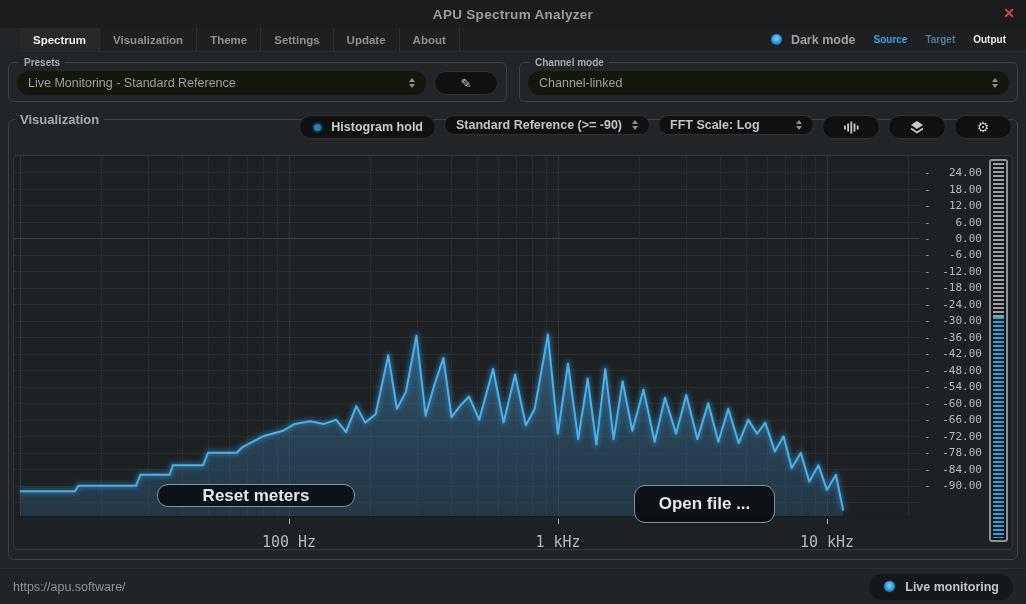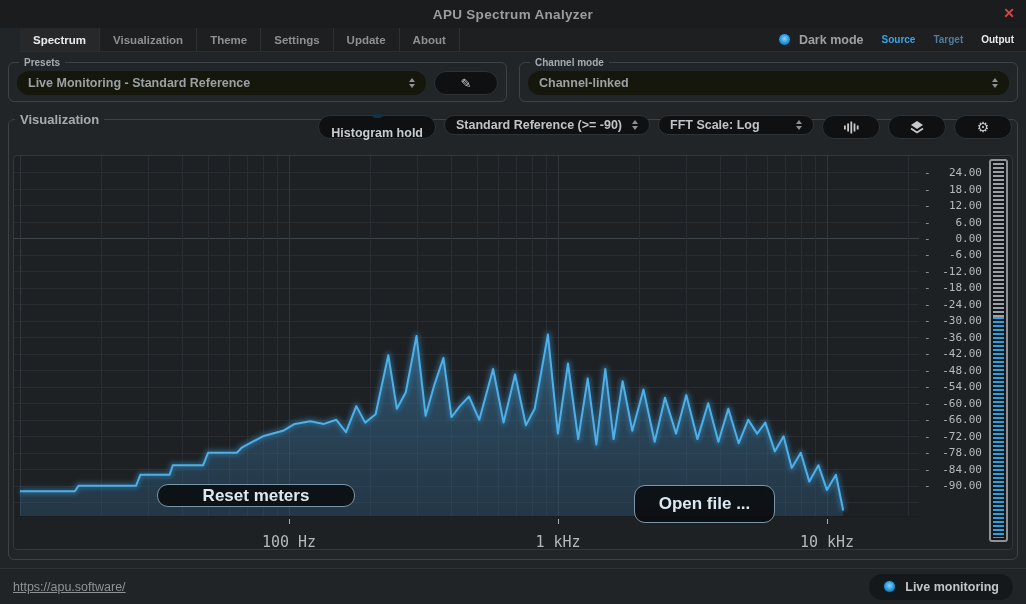--- a/index.html
+++ b/index.html
@@ -12,48 +12,48 @@
   }
   
   .titlebar { height:28px; background:#1a1c1d; display:flex; align-items:center; justify-content:center; position:relative; }
   .titlebar .title { color:#9a9ea0; font-size:13.5px; font-weight:600; letter-spacing:.3px; }
   .close-x { position:absolute; right:11px; top:4px; color:#d94444; font-size:14px; font-weight:700; cursor:pointer; line-height:18px; }
   
   .tabbar { height:24px; background:#1d1f21; display:flex; align-items:stretch; border-bottom:1px solid #2b2e31;margin-left:20px; }
   .tabs { display:flex; }
   .tab { padding:0 13px; display:flex; align-items:center; font-size:11.5px; font-weight:600; color:#8d9194; border-right:1px solid #2e3134; cursor:pointer; background:#1d1f21; }
   .tab.active { background:#26282a; color:#e9ebec; }
-  .tab-right { margin-left:auto; display:flex; align-items:center; gap:18px; padding-right:12px; }
+  .tab-right { margin-left:auto; display:flex; align-items:center; gap:18px; padding-right:20px; }
   .toggle-item { display:flex; align-items:center; gap:8px; font-size:12.5px; font-weight:600; color:#9da1a4; cursor:pointer; }
   .blue-dot { width:13px; height:13px; border-radius:50%; border:1px solid #0c2639;
       background: radial-gradient(circle at 50% 42%, #8fd4f6 0px, #2e9de1 4px, #16527a 8px); }
   .mode { font-size:10px; font-weight:700; cursor:pointer; }
   .mode.source { color:#3aa3e8; }
   .mode.target { color:#4f7d9e; }
   .mode.output { color:#e9ebed; }
   
   .content { padding:5px 8px 0; position:relative; }
   .row1 { display:flex; gap:12px; }
   fieldset.box { flex:1; border:1px solid #3e4246; border-radius:6px; padding:2px 8px 6px; min-inline-size:0; }
   fieldset.box legend { font-size:10px; font-weight:600; color:#a7abae; padding:0 5px; margin-left:2px; }
   .box-row { display:flex; align-items:center; gap:8px; margin-top:1px; }
   .select { height:24px; flex:1; background:#15170d; border-radius:12px; display:flex; align-items:center;
-            padding:0 11px; color:#9aa0a3; font-size:12.5px; font-weight:700; cursor:pointer;gap:43px; }
+            padding:0 11px; color:#9aa0a3; font-size:12.5px; font-weight:400; cursor:pointer;gap:43px; }
   .spinner { margin-left:auto; display:flex; flex-direction:column; gap:2px; align-items:center; }
   .spinner i { display:block; width:0; height:0; border-left:3.5px solid transparent; border-right:3.5px solid transparent; }
   .spinner .up  { border-bottom:4px solid #8d9194; }
   .spinner .dn  { border-top:4px solid #8d9194; }
   .pill-btn { height:24px; border-radius:12px; background:#0e1012; border:1px solid #2e3235;
               display:flex; align-items:center; justify-content:center; color:#c9cdd0; cursor:pointer; }
   .edit-btn { width:64px; font-size:13px; }
   
   fieldset.viz { margin-top:10px; height:448px; position:relative; border:1px solid #3e4246; border-radius:6px; padding:0 4px; }
   fieldset.viz legend { font-size:13px; font-weight:600; color:#a7abae; padding:0 5px; margin-left:2px; }
   .toolbar { position:absolute; top:-12px; right:5px; display:flex; gap:8px; z-index:6; }
-  .hist-pill { gap:8px; padding:0 12px; font-size:12.5px; font-weight:600;flex-direction:column; }
+  .hist-pill { gap:8px; padding:0 12px; font-size:12.5px; font-weight:600; }
   .hist-dot { width:11px; height:11px; border-radius:50%; background:#2b7fb4; border:2px solid #123247; }
   .tool-select { height:20px; background:#0e1012; border:1px solid #2e3235; border-radius:12px; display:flex; align-items:center;
                  padding:0 11px; color:#c0c4c7; font-size:12.5px; font-weight:600; cursor:pointer; }
   .icon-btn { width:58px; }
   .gear-glyph { font-size:14px; line-height:14px; color:#c6cacd; }
   
   .chart { position:absolute; left:4px; right:4px; top:28px; bottom:9px; background:#1e2124;
            border:1px solid #34383c; border-radius:4px; display:flex; overflow:hidden; }
   .plot-col { width:905px; flex:none; display:flex; flex-direction:column; }
   .plot { position:relative; height:360px; }
@@ -69,21 +69,21 @@
   .yrow { position:absolute; left:0; right:30px; height:15px; display:flex; align-items:center; }
   .yrow .dash { position:absolute; left:5px; color:#9ca0a3; font-size:11px; }
   .yrow .val { margin-left:auto; font-size:11px; color:#b7babd; }
   .meter { position:absolute; top:3px; bottom:7px; right:4px; width:19px; border:2px solid #8d9296; border-radius:3px;
            background:#15181a; padding:2px 2px; cursor:pointer; }
   .meter-gray { background:repeating-linear-gradient(to bottom, #9aa0a5 0 2px, transparent 2px 4px); }
   .meter-blue { background:repeating-linear-gradient(to bottom, #2f9fe0 0 2px, transparent 2px 4px); }
   
   .statusbar { position:absolute; left:0; right:0; bottom:0; height:36px; border-top:1px solid #2e3235;
                background:#212426; display:flex; align-items:center; padding:0 13px; }
-  .site-link { color:#8f9396; font-size:12.5px; text-decoration:underline; cursor:pointer; }
+  .site-link { color:#8f9396; font-size:12.5px; cursor:pointer; }
   .live-pill { margin-left:auto; height:26px; border-radius:13px; background:#15181a; display:flex; align-items:center;
                gap:9px; padding:0 14px; color:#c2c6c9; font-size:12.5px; font-weight:600; cursor:pointer; }
 </style>
 </head>
 <body>
 
 <div class="titlebar">
   <span class="title">APU Spectrum Analyzer</span>
   <span class="close-x">✕</span>
 </div>

